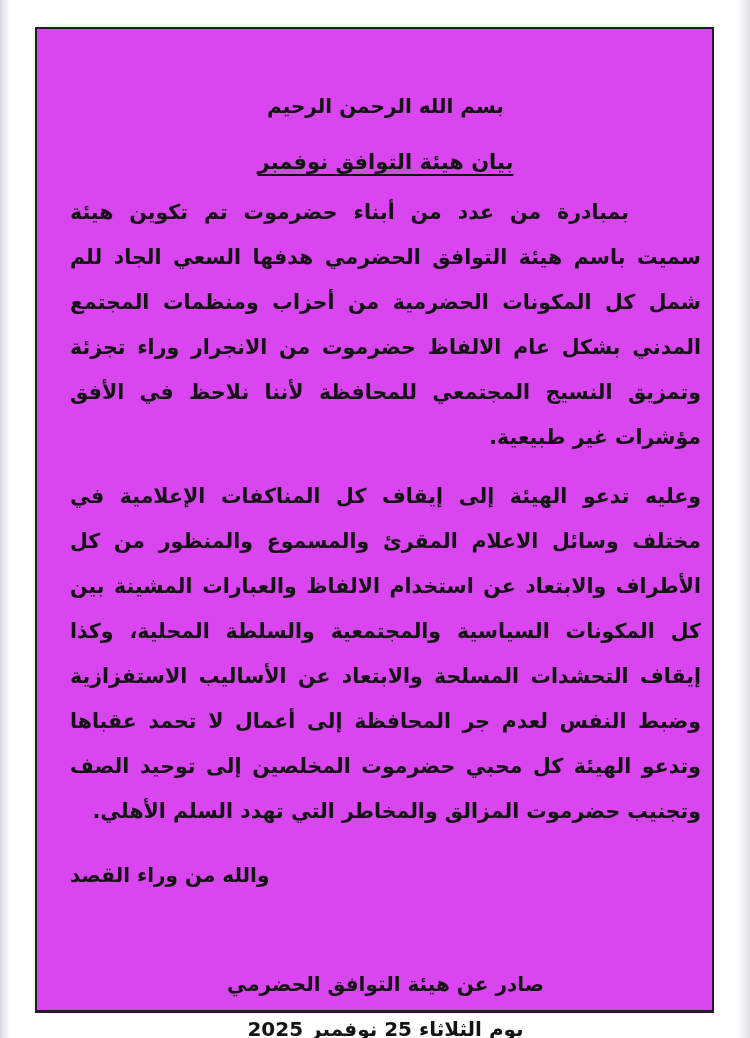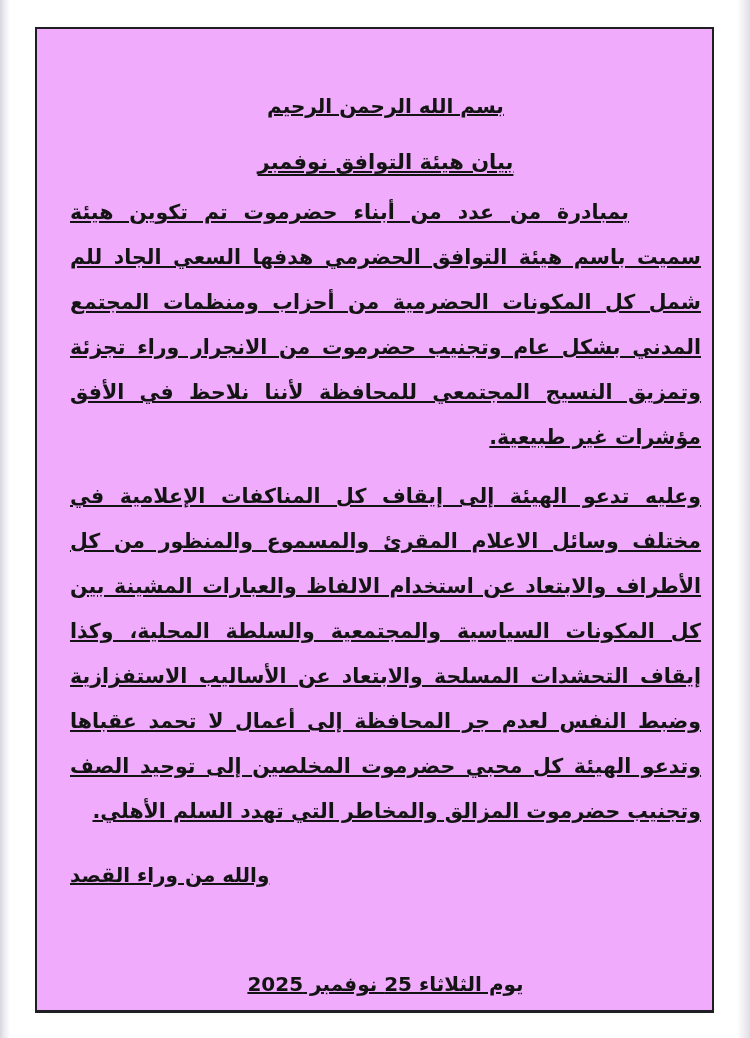--- a/index.html
+++ b/index.html
@@ -30,23 +30,22 @@
   }
   
   .frame {
     position: absolute;
     left: 35px;
     top: 27px;
     width: 675px;
     height: 981px;
     border: 2px solid #1e1e23;
     border-bottom-width: 3px;
-    background: #f0abfc;
+    background: #d946ef;
     box-sizing: content-box;
-    text-decoration: underline;
   }
   .content {
     direction: rtl;
     unicode-bidi: embed;
     padding: 0 11px 0 33px;
     font-weight: bold;
   }
   .basmala {
     margin: 62px 0 0 0;
     font-size: 20px;
@@ -98,24 +97,25 @@
 <div class="scan-edge-left"></div>
 <div class="scan-edge-right"></div>
 
 <div class="frame">
   <div class="content">
 
     <div class="basmala">بسم الله الرحمن الرحيم</div>
 
     <div class="title">بيان هيئة التوافق نوفمبر</div>
 
-    <p class="para para-1">بمبادرة من عدد من أبناء حضرموت تم تكوين هيئة سميت باسم هيئة التوافق الحضرمي هدفها السعي الجاد للم شمل كل المكونات الحضرمية من أحزاب ومنظمات المجتمع المدني بشكل عام وتجنيب حضرموت من الانجرار وراء تجزئة وتمزيق النسيج المجتمعي للمحافظة لأننا نلاحظ في الأفق مؤشرات غير طبيعية.</p>
+    <p class="para para-1">بمبادرة من عدد من أبناء حضرموت تم تكوين هيئة سميت باسم هيئة التوافق الحضرمي هدفها السعي الجاد للم شمل كل المكونات الحضرمية من أحزاب ومنظمات المجتمع المدني بشكل عام الالفاظ حضرموت من الانجرار وراء تجزئة وتمزيق النسيج المجتمعي للمحافظة لأننا نلاحظ في الأفق مؤشرات غير طبيعية.</p>
 
     <p class="para para-2">وعليه تدعو الهيئة إلى إيقاف كل المناكفات الإعلامية في مختلف وسائل الاعلام المقرئ والمسموع والمنظور من كل الأطراف والابتعاد عن استخدام الالفاظ والعبارات المشينة بين كل المكونات السياسية والمجتمعية والسلطة المحلية، وكذا إيقاف التحشدات المسلحة والابتعاد عن الأساليب الاستفزازية وضبط النفس لعدم جر المحافظة إلى أعمال لا تحمد عقباها وتدعو الهيئة كل محبي حضرموت المخلصين إلى توحيد الصف وتجنيب حضرموت المزالق والمخاطر التي تهدد السلم الأهلي.</p>
 
     <div class="closing">والله من وراء القصد</div>
 
     <div class="signature">
+      <p class="sig-line">صادر عن هيئة التوافق الحضرمي</p>
       <p class="sig-line">يوم الثلاثاء 25 نوفمبر 2025</p>
     </div>
 
   </div>
 </div>
 
 </body></html>

